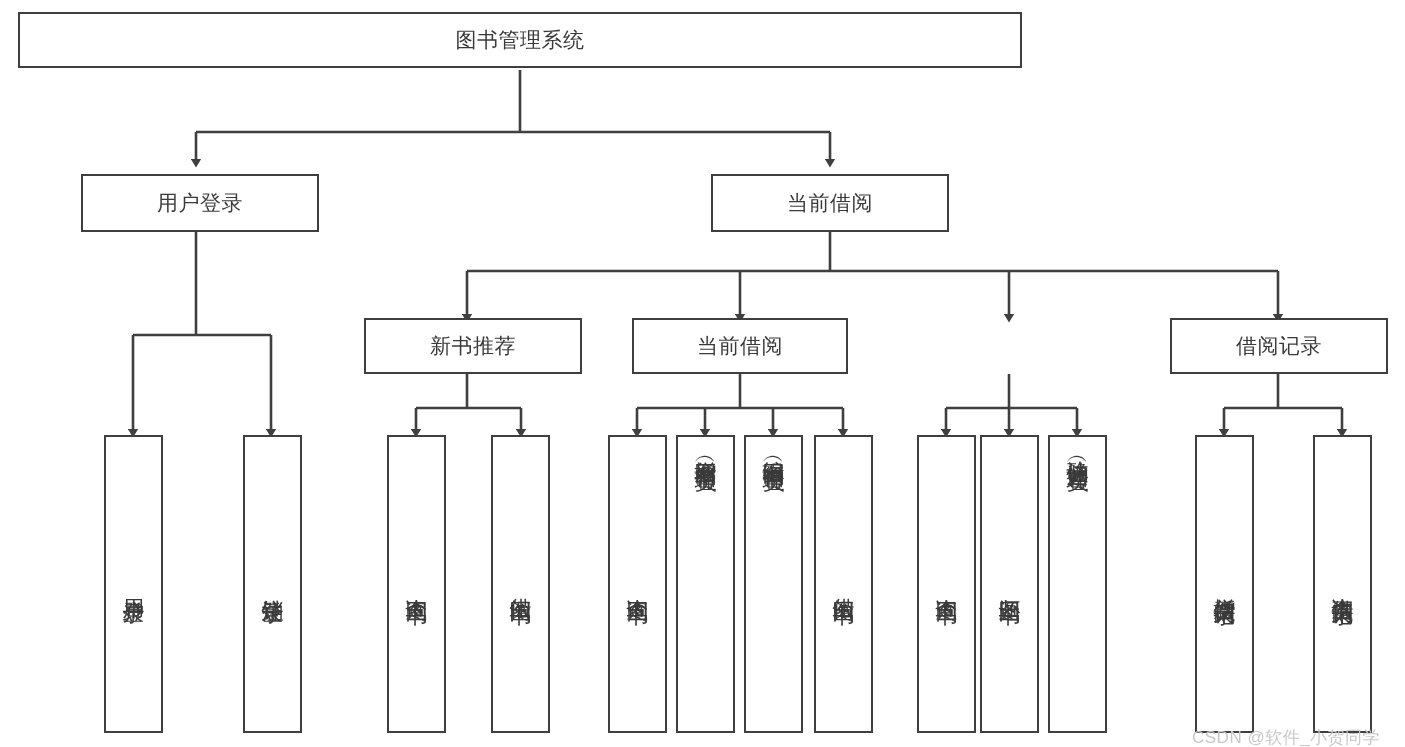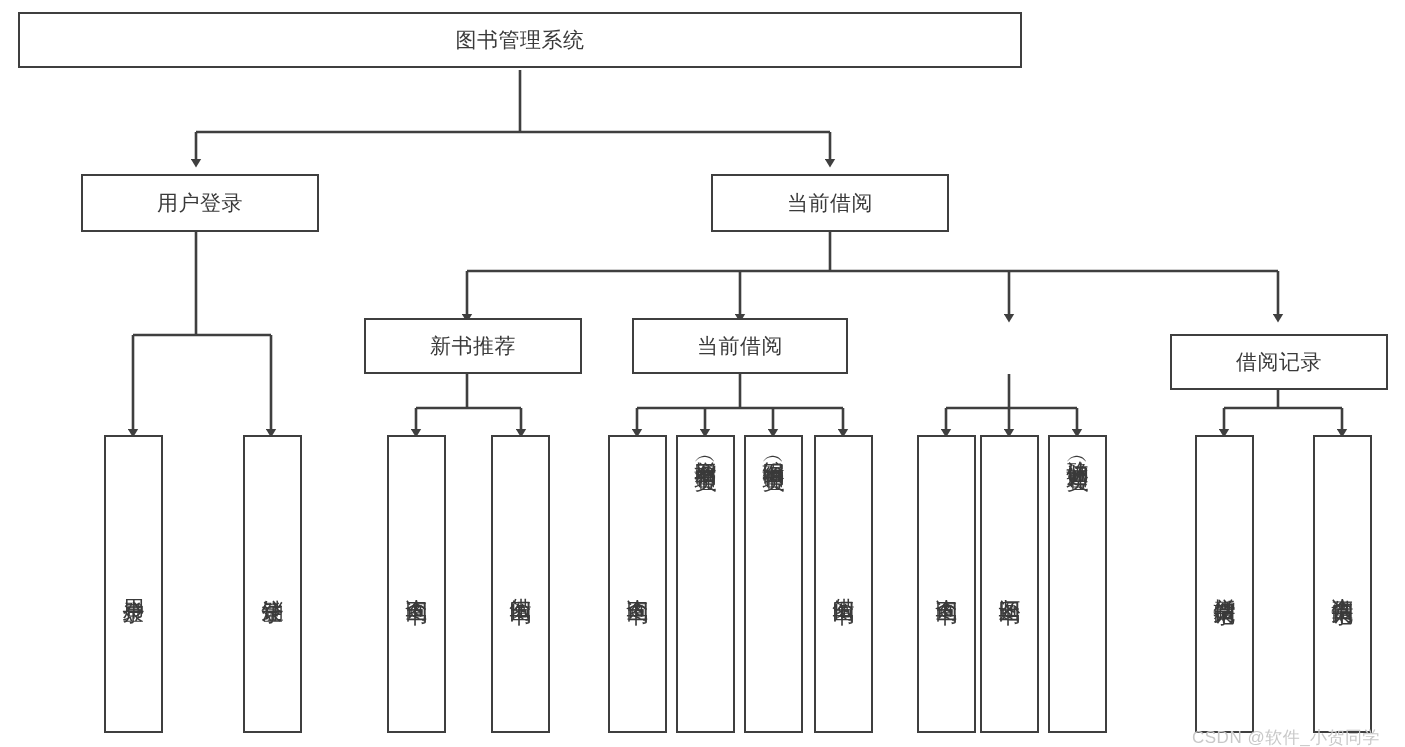--- a/index.html
+++ b/index.html
@@ -139,21 +139,21 @@
   <div class="node horizontal" style="left:711px; top:174px; width:238px; height:58px;">
     <span class="node-label">当前借阅</span>
   </div>
 
   <div class="node horizontal" style="left:364px; top:318px; width:218px; height:56px;">
     <span class="node-label">新书推荐</span>
   </div>
   <div class="node horizontal" style="left:632px; top:318px; width:216px; height:56px;">
     <span class="node-label">当前借阅</span>
   </div>
-  <div class="node horizontal" style="left:1170px; top:318px; width:218px; height:56px;margin-top:16px;">
+  <div class="node horizontal" style="left:1170px; top:318px; width:218px; height:56px;">
     <span class="node-label">借阅记录</span>
   </div>
 
   <div class="node vertical centered" style="left:104px; top:435px; width:59px; height:298px;">
     <span class="node-label">用户登录</span>
   </div>
   <div class="node vertical centered" style="left:243px; top:435px; width:59px; height:298px;">
     <span class="node-label">注销登录</span>
   </div>
 

